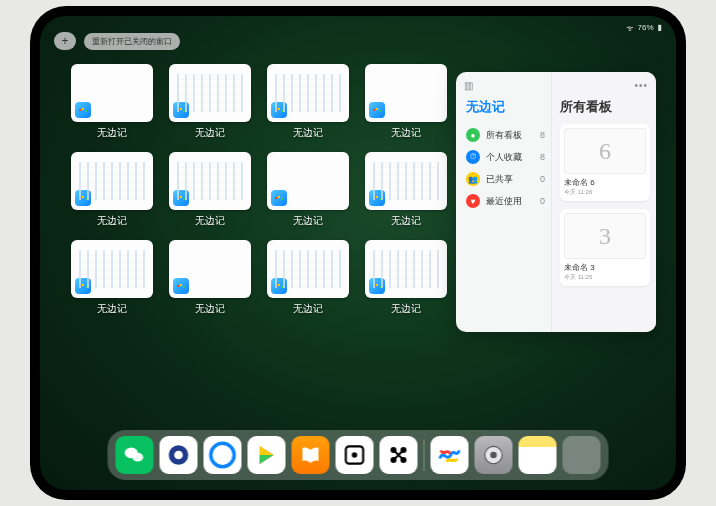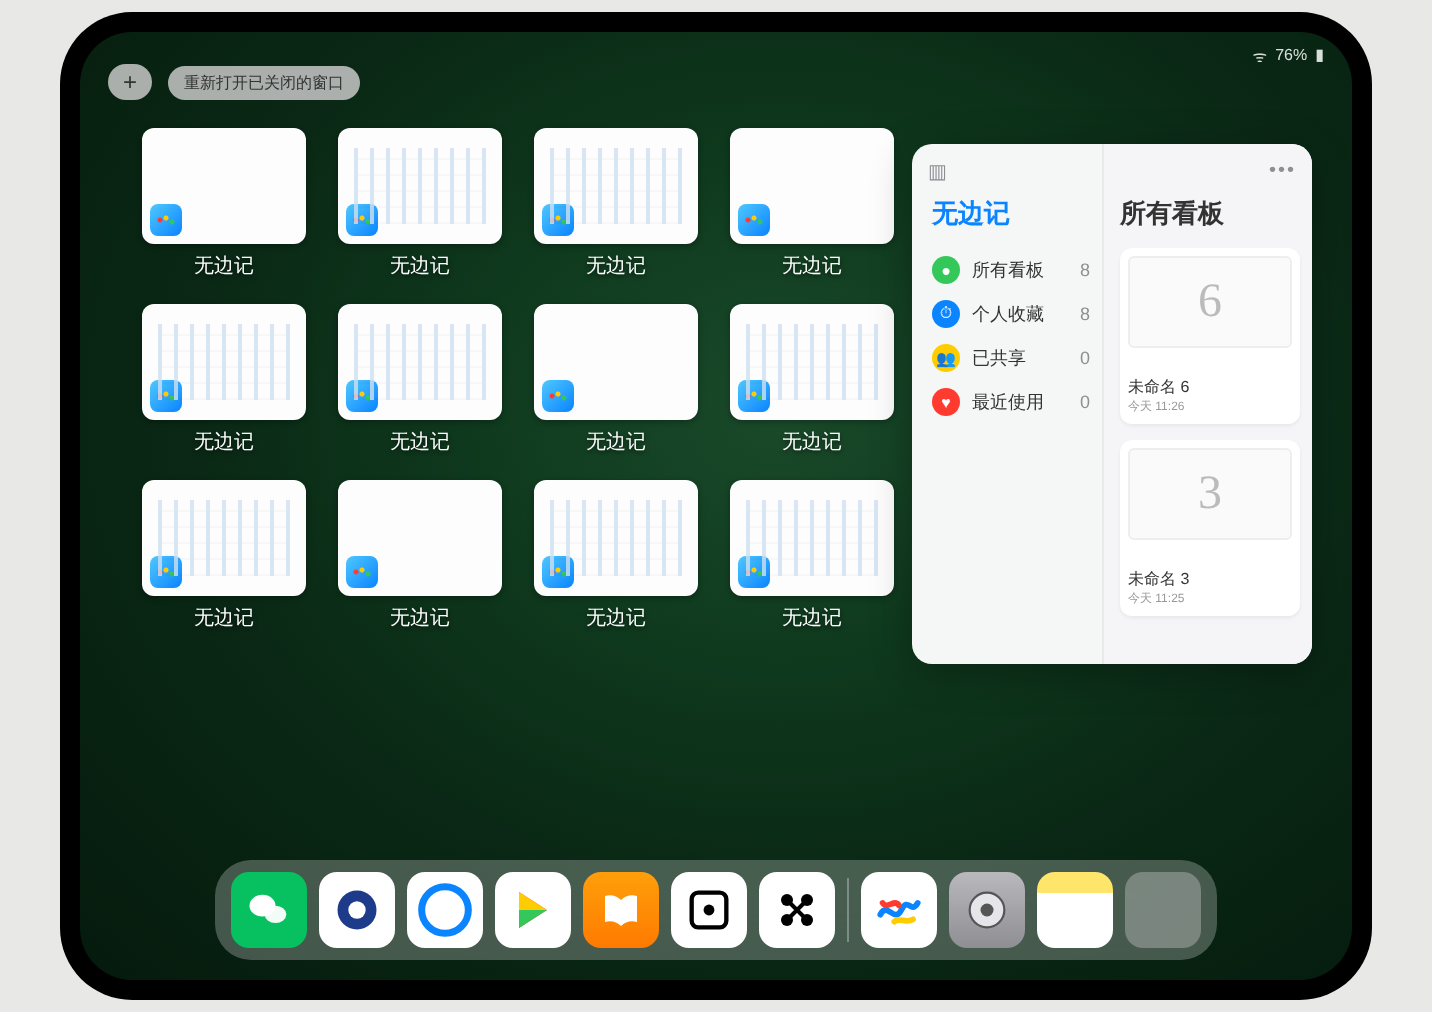--- a/index.html
+++ b/index.html
@@ -216,21 +216,21 @@
   display: flex;
   align-items: center;
   justify-content: center;
   color: #bbb;
   font-size: 24px;
   font-family: cursive;
   border: 1px solid #eee;
 }
 .board-label {
   font-size: 8px;
-  margin-top: 14px;
+  margin-top: 3px;
   color: #333;
   text-align: left;
 }
 .board-sub {
   font-size: 6px;
   color: #999;
 }
 .dock {
   position: absolute;
   bottom: 10px;

